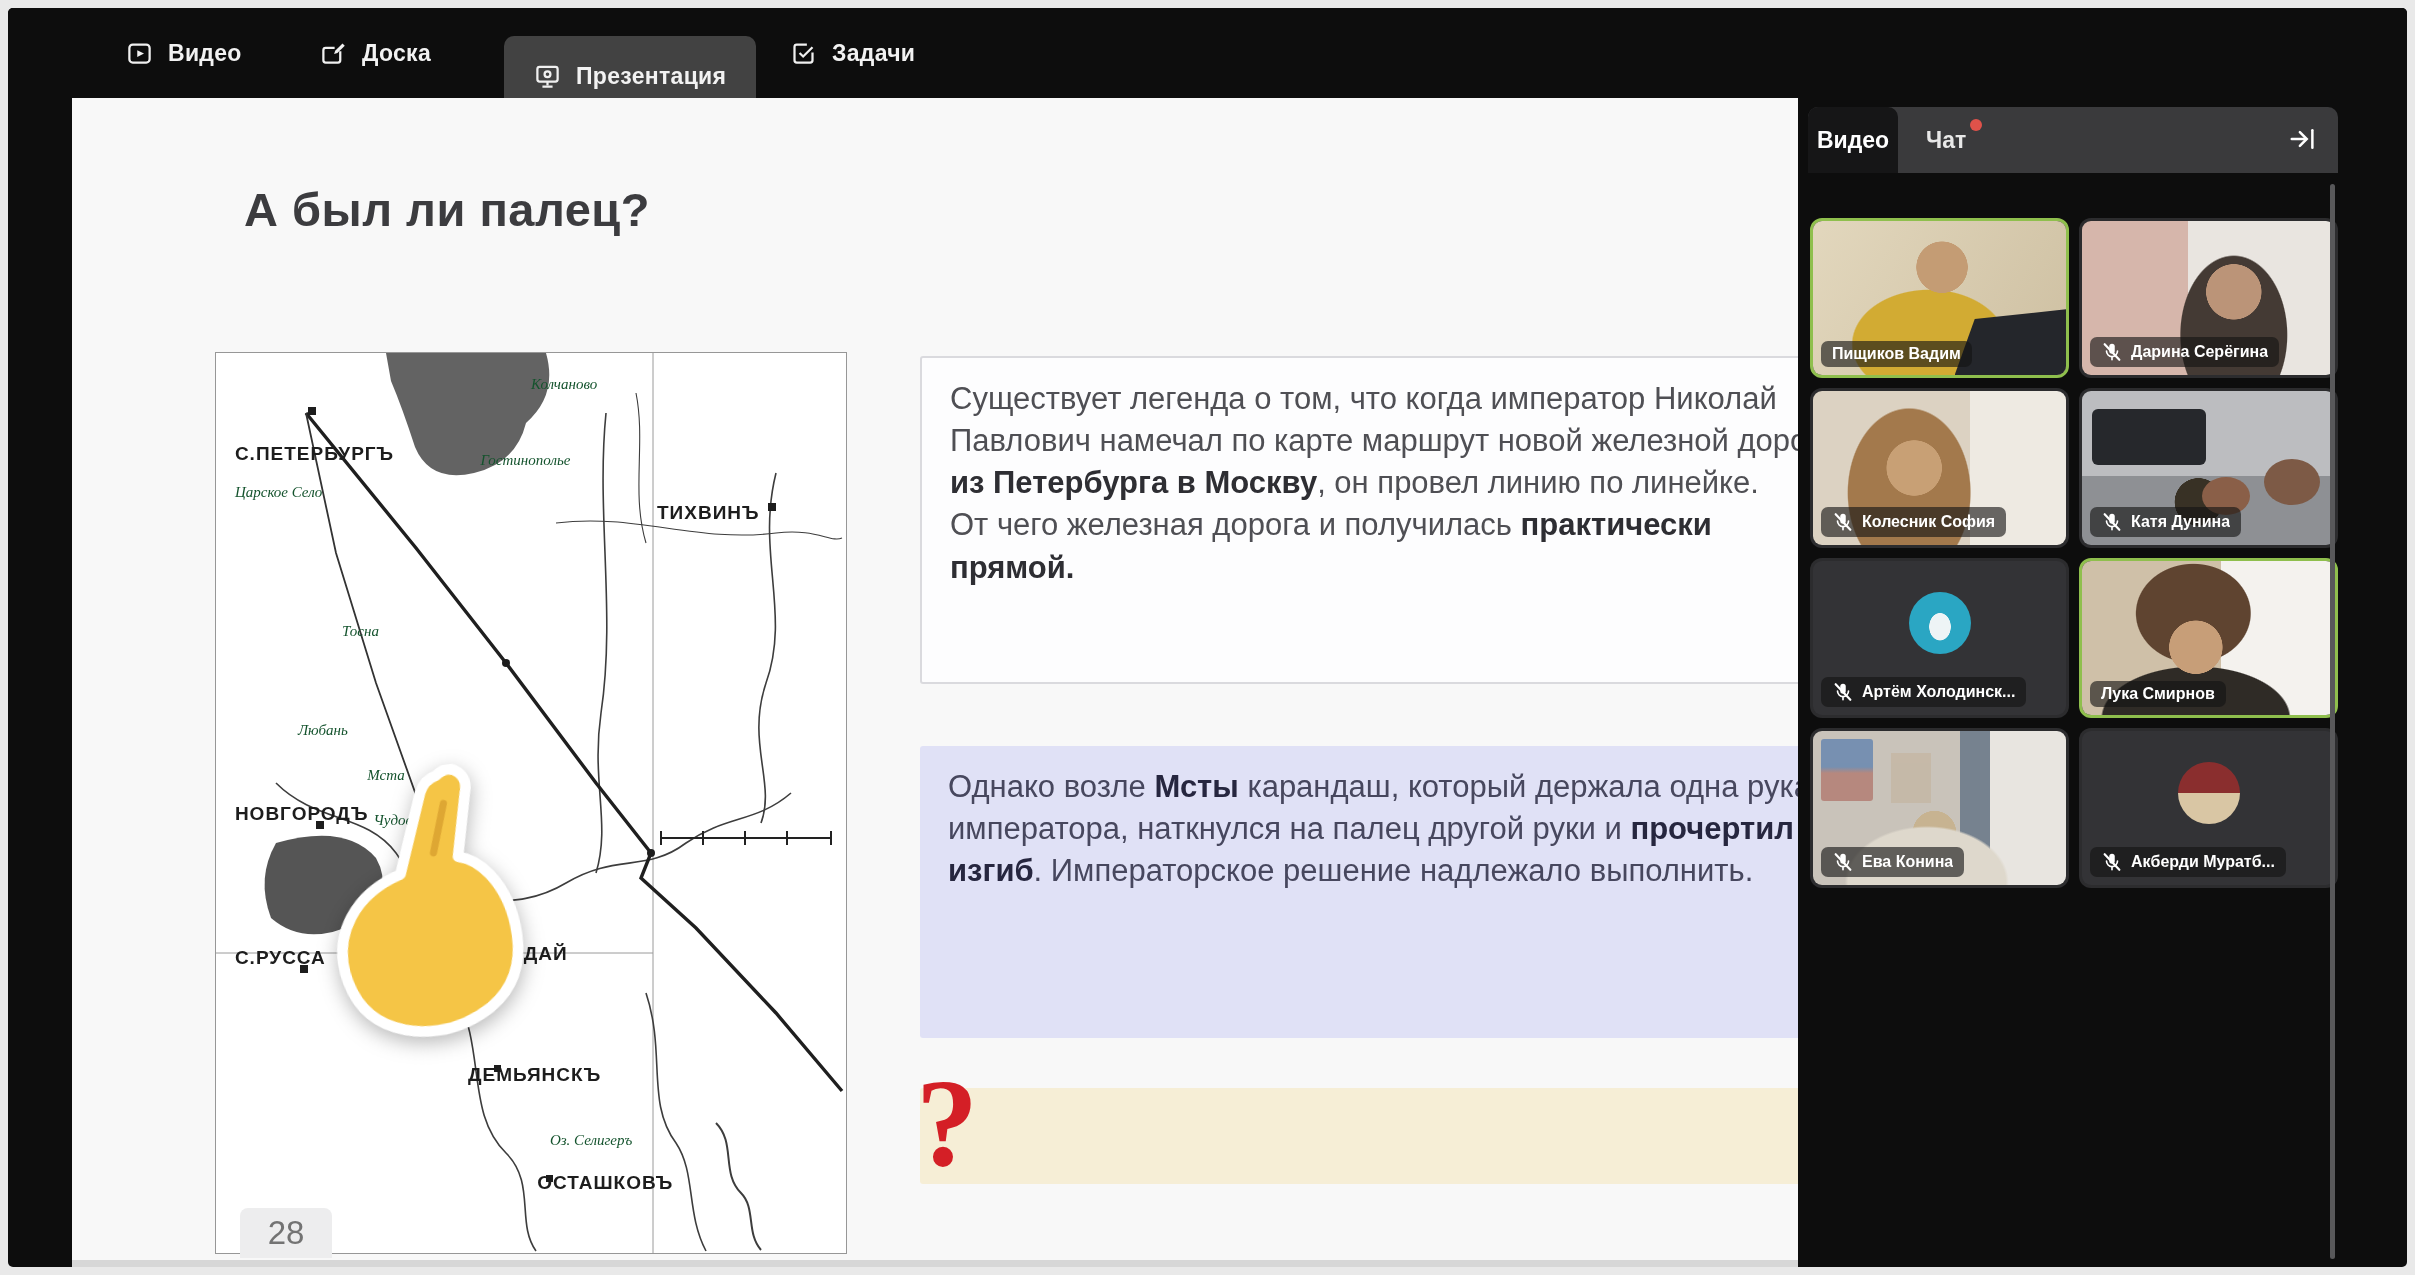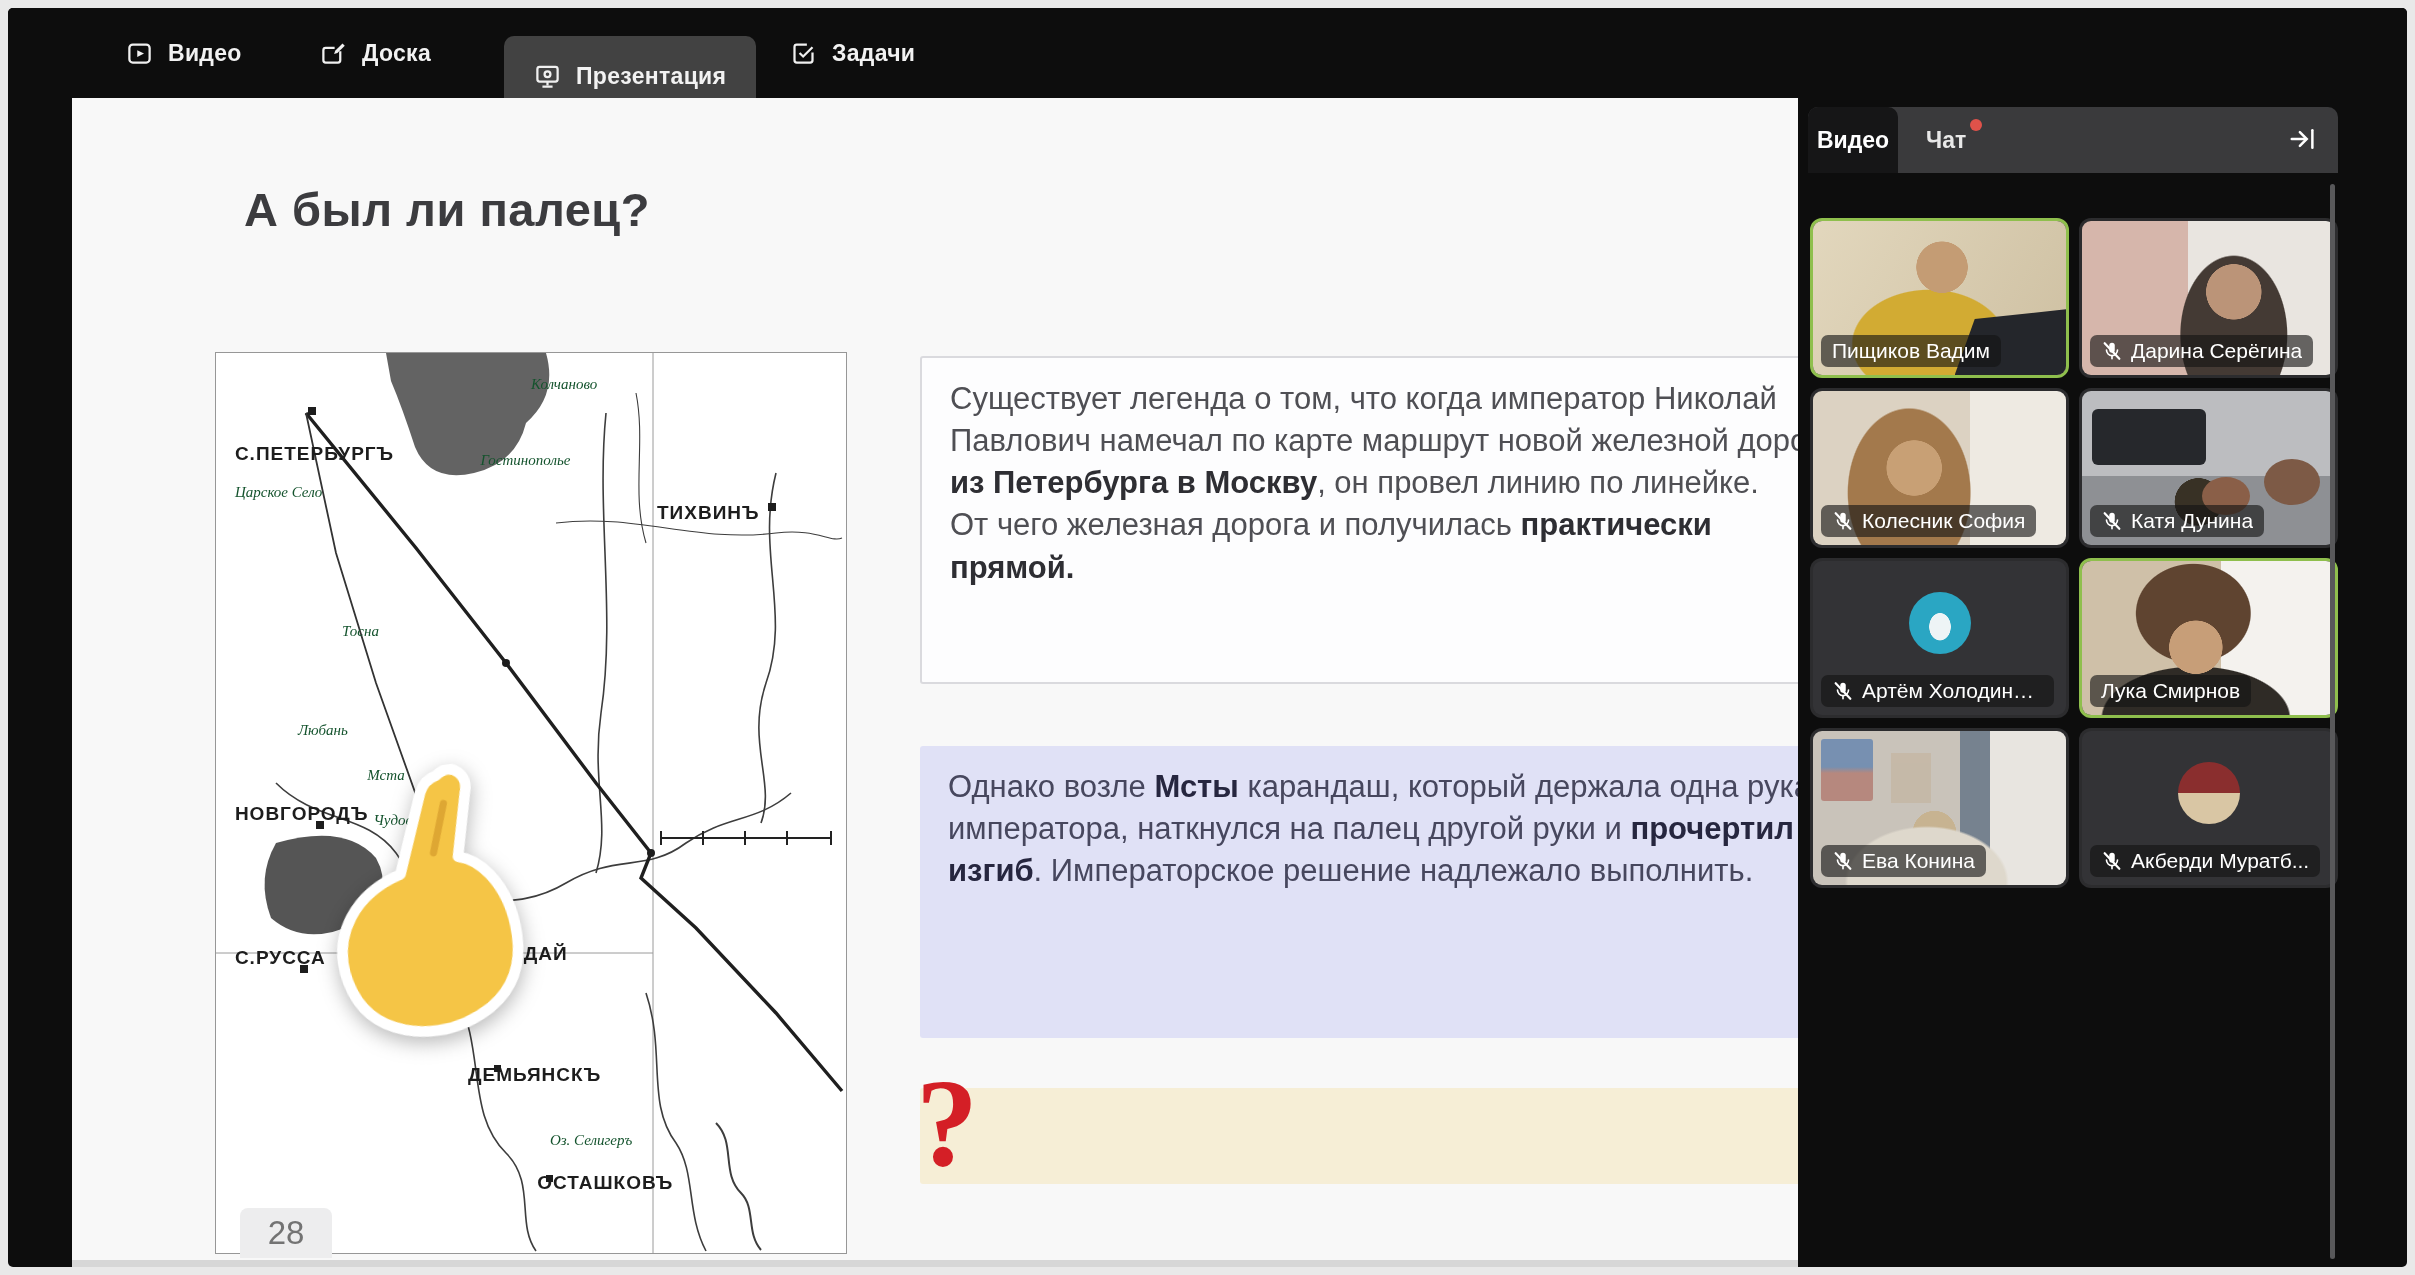--- a/index.html
+++ b/index.html
@@ -58,21 +58,21 @@
   .tile{position:relative;height:160px;border-radius:12px;overflow:hidden;background:#2c2c2e;
         border:3px solid transparent;box-sizing:border-box;cursor:pointer;}
   .tile.speaking{border-color:var(--accent_green);}
   .tile .scene{position:absolute;inset:0;}
   .tile .avatar{display:none;}
   .tile.t-avatar .scene{background:#333336;}
   .tile.t-avatar .avatar{display:block;position:absolute;left:50%;top:40%;width:62px;height:62px;margin:-31px 0 0 -31px;
                          border-radius:50%;}
   .namebar{position:absolute;left:8px;bottom:8px;max-width:92%;display:flex;align-items:center;gap:8px;
            background:rgba(20,20,20,.62);border-radius:7px;padding:4px 11px;box-sizing:border-box;}
-  .pname{color:#fff;font-size:21px;font-weight:400;white-space:nowrap;overflow:hidden;text-overflow:ellipsis;}
+  .pname{color:#fff;font-size:16px;font-weight:700;white-space:nowrap;overflow:hidden;text-overflow:ellipsis;}
   .micoff{width:22px;height:22px;flex:0 0 auto;}
 
   
   .scene-p1 .scene{background:
      radial-gradient(circle 26px at 51% 30%,#c49c74 98%,transparent),
      radial-gradient(ellipse 78px 55px at 46% 80%,#d2ab33 98%,transparent),
      linear-gradient(120deg,#e2d7bd,#cec0a2);}
   .scene-p1 .scene::after{content:"";position:absolute;right:0;bottom:0;width:44%;height:52%;
      background:#24262b;clip-path:polygon(0 100%,18% 30%,100% 18%,100% 100%);}
   .scene-p3 .scene{background:

